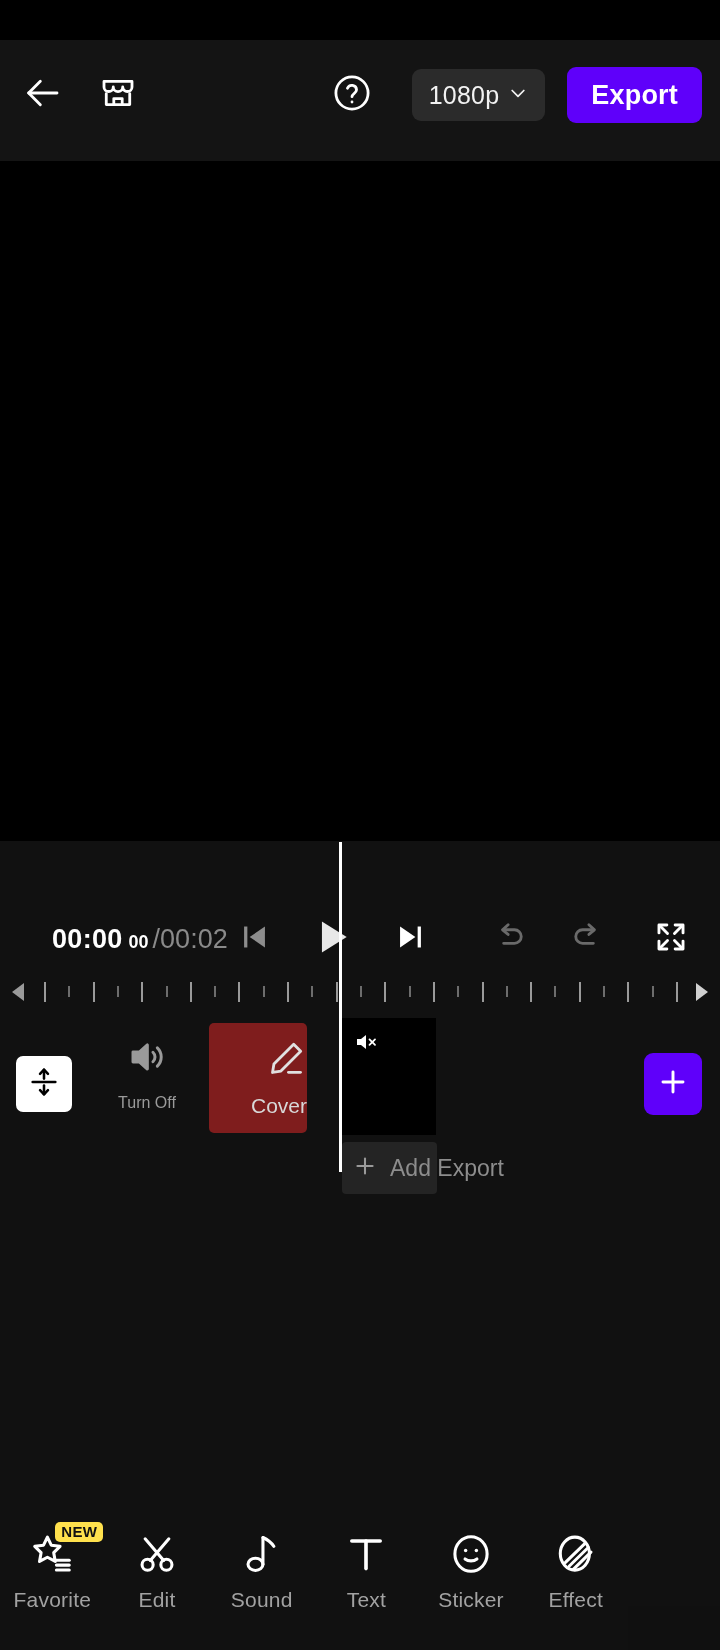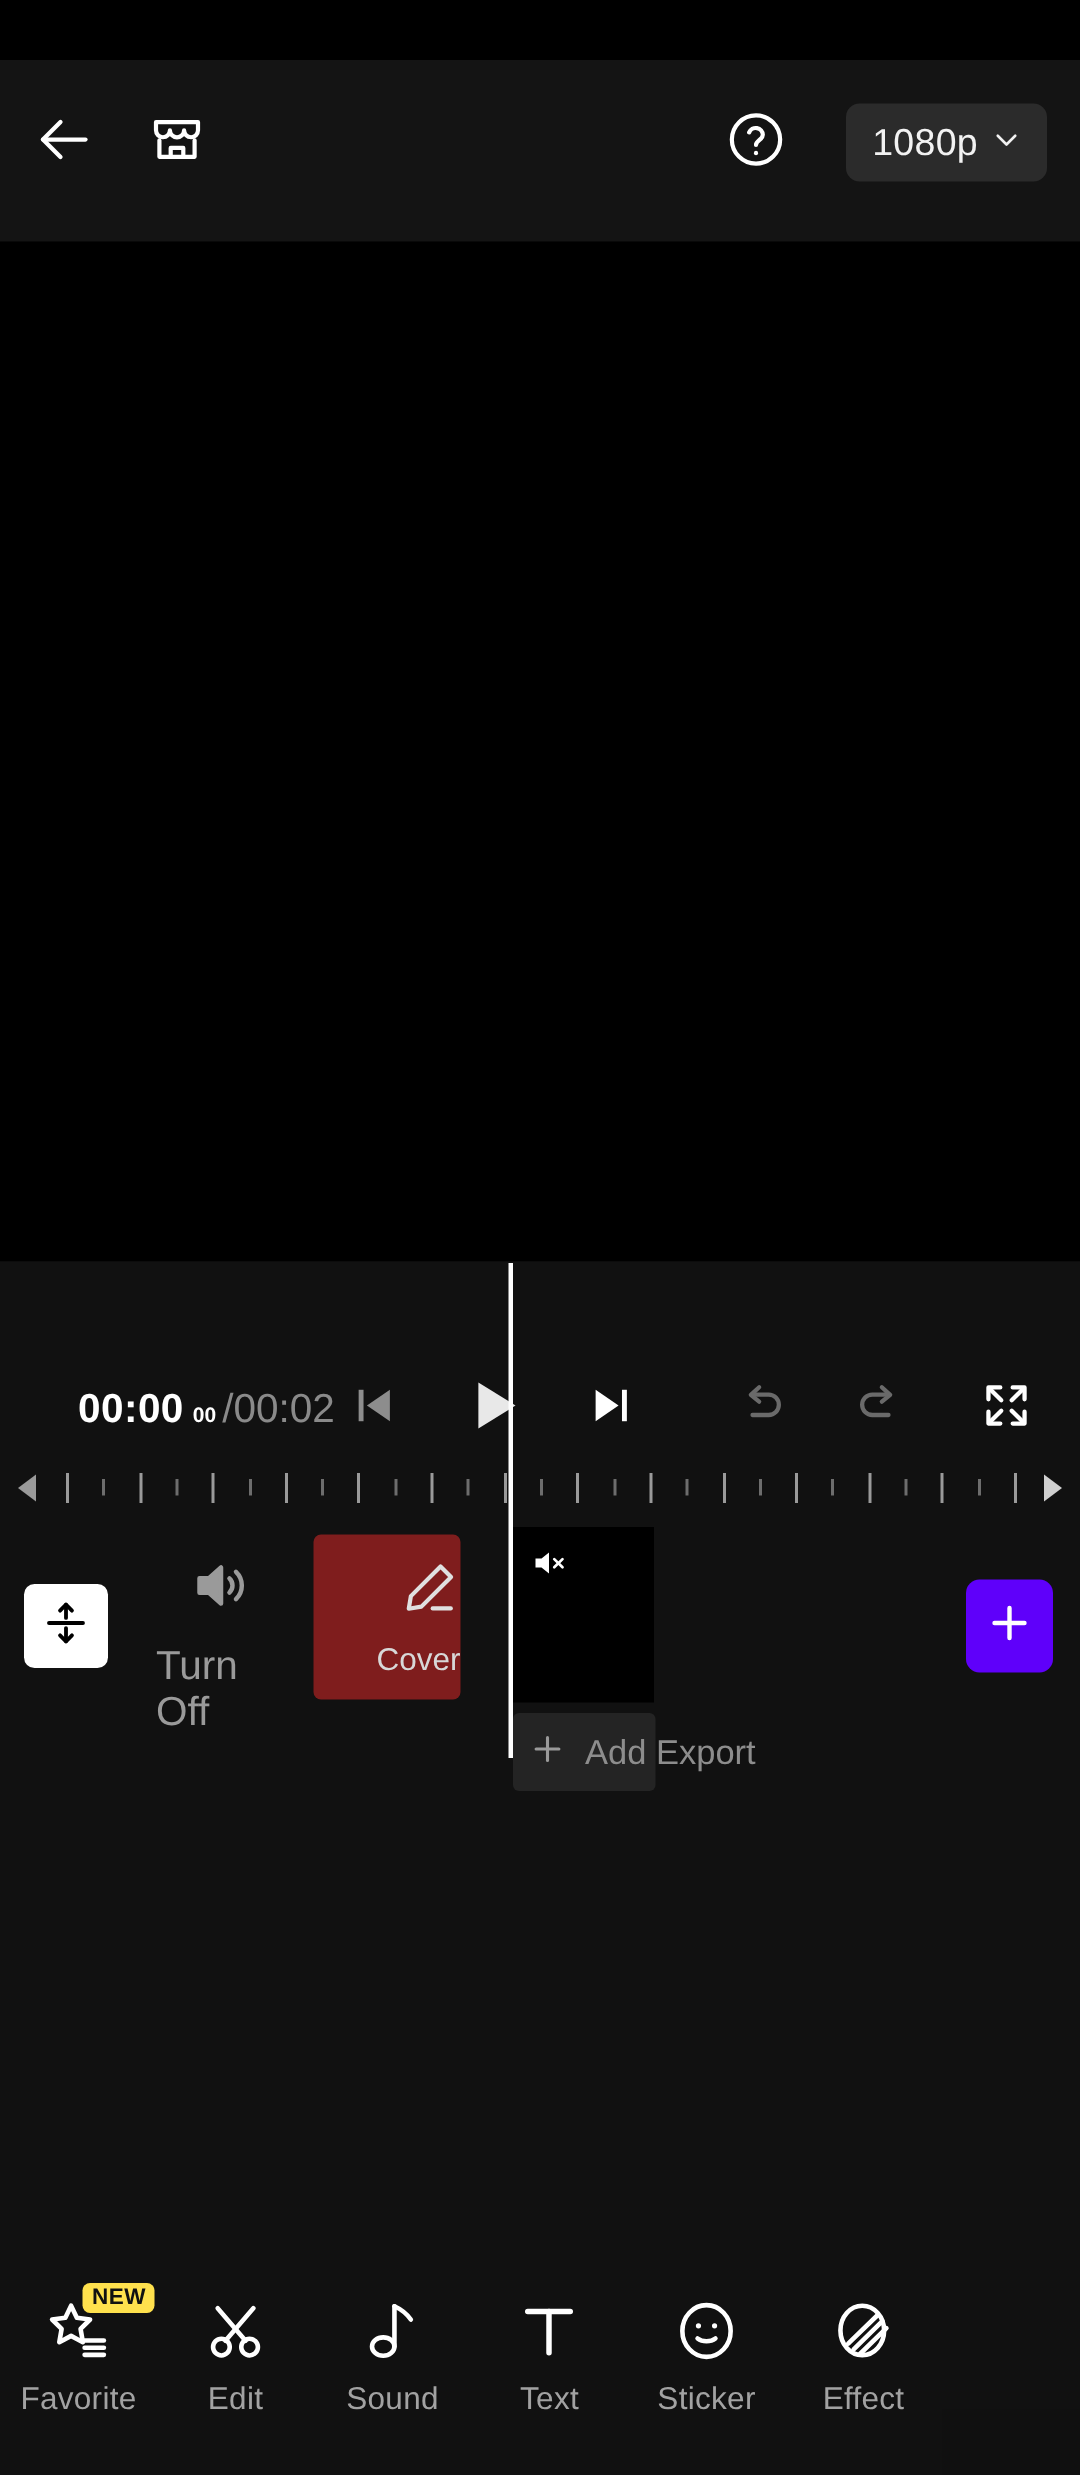--- a/index.html
+++ b/index.html
@@ -46,21 +46,21 @@
 
   
   .lower{position:relative;background:#111111;height:765px;}
 
   .ctrlrow{
     position:absolute;left:0;right:0;top:68px;height:60px;
     display:flex;align-items:center;margin-left:34px;
   }
   .timecode{margin-left:18px;display:flex;align-items:baseline;}
   .tc-cur{color:#fff;font-size:27px;font-weight:bold;letter-spacing:.3px;}
-  .tc-frames{color:#fff;font-size:14px;font-weight:bold;margin-left:6px;}
+  .tc-frames{color:#fff;font-size:18px;font-weight:bold;margin-left:6px;}
   .tc-total{color:#8a8a8a;font-size:27px;margin-left:4px;}
   .ctrl-gap{flex:1;}
   .ctrl-btn{width:58px;height:58px;display:flex;align-items:center;justify-content:center;}
   .cb-prev{margin-right:24px;}
   .cb-play{margin-right:24px;}
   .cb-next{margin-right:46px;}
   .cb-undo{margin-right:24px;}
   .cb-redo{margin-right:30px;}
   .cb-full{margin-right:22px;}
 
@@ -86,21 +86,21 @@
   
   .trackzone{position:absolute;left:0;right:0;top:190px;height:230px;}
   .tool-resize{
     position:absolute;left:16px;top:25px;width:56px;height:56px;
     background:#fff;border-radius:7px;display:flex;align-items:center;justify-content:center;
   }
   .tool-turnoff{
     position:absolute;left:104px;top:5px;width:86px;
     display:flex;flex-direction:column;align-items:center;
   }
-  .tool-turnoff .lbl{color:#9a9a9a;font-size:27px;margin-top:12px;}
+  .tool-turnoff .lbl{color:#9a9a9a;font-size:16px;margin-top:12px;}
   .tool-cover{
     position:absolute;left:209px;top:-8px;width:98px;height:110px;
     background:#7f1d1d;border-radius:5px;
     display:flex;flex-direction:column;align-items:flex-end;justify-content:center;
   }
   .tool-cover .lbl{color:#d8d8d8;font-size:21px;margin-top:10px;}
 
   .clip{
     position:absolute;left:342px;top:-13px;width:94px;height:117px;
     background:#000;
@@ -181,20 +181,23 @@
 
     <div class="res-chip">
       <span class="res-label">1080p</span>
       <span>
         <svg width="20" height="20" viewBox="0 0 24 24" fill="none" stroke="#f2f2f2" stroke-width="2.1" stroke-linecap="round" stroke-linejoin="round">
           <polyline points="5,9 12,16 19,9"></polyline>
         </svg>
       </span>
     </div>
 
+    <div class="export-btn">
+      <span>Export</span>
+    </div>
   </div>
 </div>
 
 <div class="preview"></div>
 
 <div class="lower">
 
   <div class="ctrlrow">
     <div class="timecode">
       <span class="tc-cur">00:00</span>

